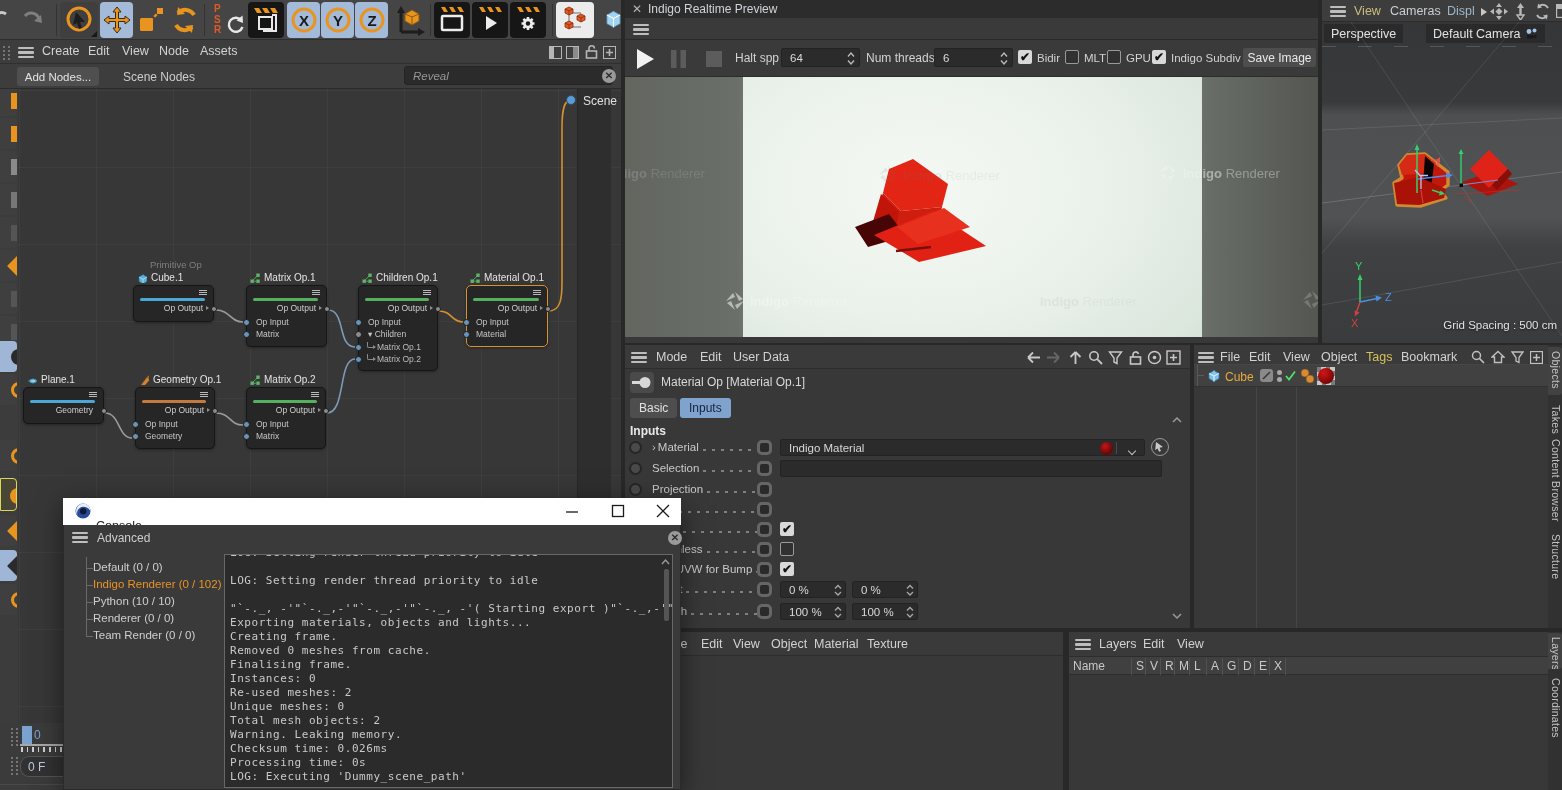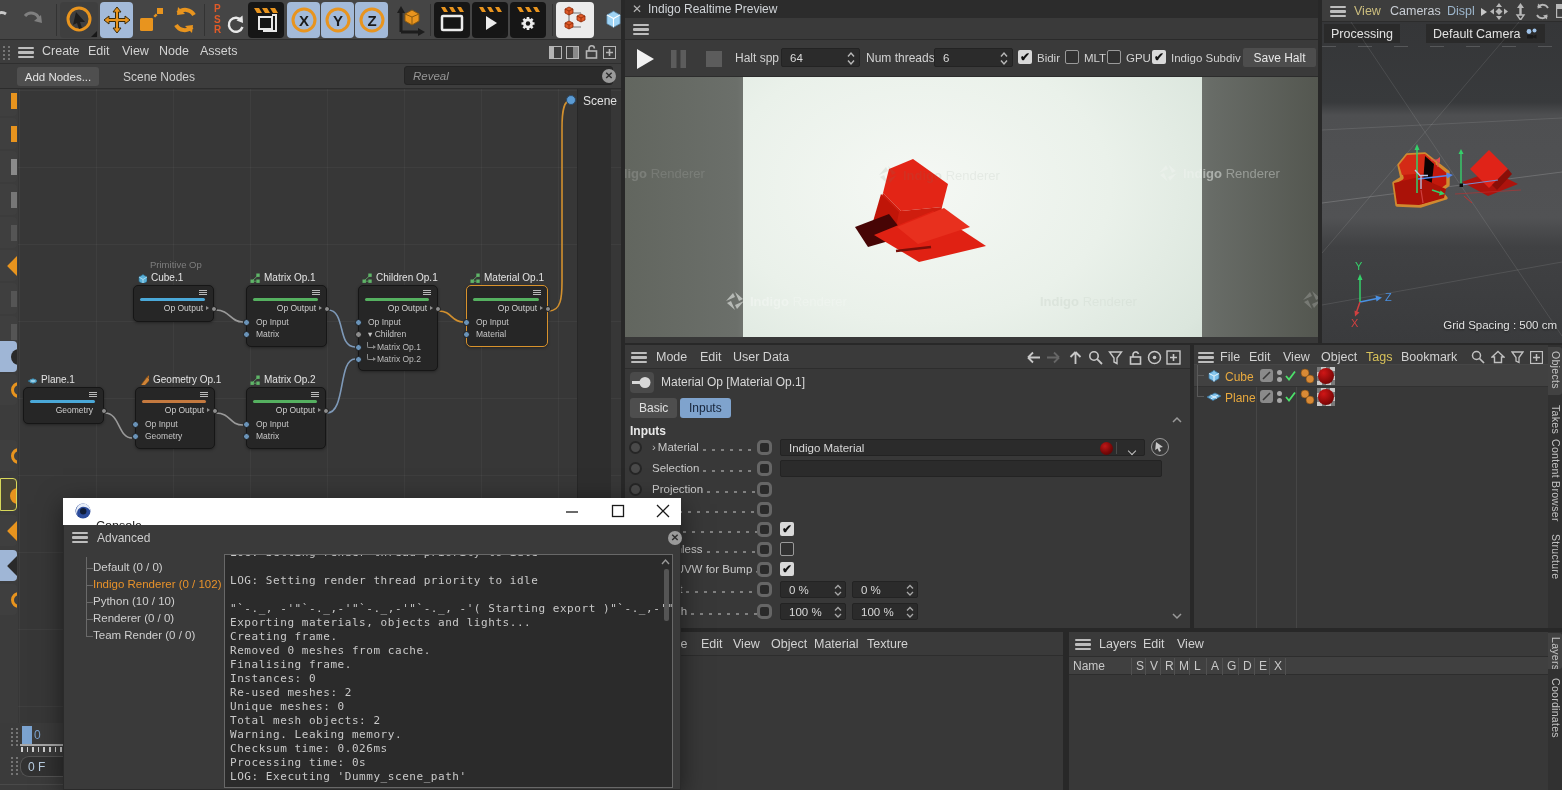--- a/index.html
+++ b/index.html
@@ -629,21 +629,21 @@
             <path d="M2 9.5 L5 13 L8 9.5" fill="none" stroke="#b8b8b8" stroke-width="1.4"></path>
           </svg></div>
         <div class="ind-check on" style="position: absolute; left: 393px; top: 10px;">✔</div>
         <div style="position: absolute; left: 412px; top: 11.5px; font-size: 11.5px; color: rgb(210, 210, 210); white-space: nowrap;">Bidir</div>
         <div class="ind-check off" style="position: absolute; left: 440px; top: 10px;"></div>
         <div style="position: absolute; left: 459px; top: 11.5px; font-size: 11.5px; color: rgb(210, 210, 210); white-space: nowrap;">MLT</div>
         <div class="ind-check off" style="position: absolute; left: 482px; top: 10px;"></div>
         <div style="position: absolute; left: 501px; top: 11.5px; font-size: 11.5px; color: rgb(210, 210, 210); white-space: nowrap;">GPU</div>
         <div class="ind-check on" style="position: absolute; left: 527px; top: 10px;">✔</div>
         <div style="position: absolute; left: 546px; top: 11.5px; font-size: 11.5px; color: rgb(210, 210, 210); white-space: nowrap;">Indigo Subdiv</div>
-        <div style="position: absolute; left: 617px; top: 7px; width: 75px; height: 21px; background: rgb(77, 77, 77); border: 1px solid rgb(58, 58, 58); border-radius: 3px; color: rgb(232, 232, 232); font-size: 12px; display: flex; align-items: center; justify-content: center;">Save Halt</div>
+        <div style="position: absolute; left: 617px; top: 7px; width: 75px; height: 21px; background: rgb(77, 77, 77); border: 1px solid rgb(58, 58, 58); border-radius: 3px; color: rgb(232, 232, 232); font-size: 12px; display: flex; align-items: center; justify-content: center;">Save Image</div>
       </div>
     <div id="indigo-canvas">
       <div id="render-image">
           <svg width="459" height="260" viewBox="0 0 459 260" style="position: absolute; left: 0px; top: 0px;">
             <polygon points="146,92 170,82 205,107 199,130 158,134 140,116" fill="#e32516"></polygon>
             <polygon points="140,116 158,134 199,130 196,146 152,152 131,143" fill="#cf1d0e"></polygon>
             <polygon points="138,117 156,135 152,155 129,148" fill="#c01508"></polygon>
             <polygon points="112,150 146,137 163,159 125,170" fill="#470505"></polygon>
             <polygon points="131,158 190,134 243,169 176,185" fill="#e02113"></polygon>
             <polygon points="154,150 201,131 227,150 175,167" fill="#e8301e"></polygon>
@@ -679,21 +679,21 @@
             <svg width="18" height="18" viewBox="0 0 18 18">
               <path d="M9 0 L17 7 L13 9 Z M18 9 L11 17 L9 13 Z M9 18 L1 11 L5 9 Z M0 9 L7 1 L9 5 Z" fill="rgba(255,255,255,0.2)"></path>
             </svg>
           </div>
         </div>
     </div>
   </div>
 
   <div class="abs" id="viewport">
     <div id="vp-3d">
-        <div class="vp-chip" style="left: 2px;">Processing</div>
+        <div class="vp-chip" style="left: 2px;">Perspective</div>
         <div class="vp-chip" style="left: 104px;">Default Camera<svg width="13" height="12" viewBox="0 0 13 12" style="margin-left: 4px;">
             <circle cx="4" cy="3.5" r="2.4" fill="#9fc2e8"></circle>
             <circle cx="9.5" cy="2.5" r="2" fill="#9fc2e8"></circle>
             <path d="M2 7 L8 7 L8 10.5 L2 10.5 Z M8 8 L11.5 6.5 L11.5 10.5 L8 9.5 Z" fill="#1a1a1a"></path>
           </svg></div>
         <div style="position: absolute; left: 0px; top: 24px; width: 240px; height: 1px; background-image: linear-gradient(to right, rgba(255, 255, 255, 0.16) 0px, rgba(255, 255, 255, 0.16) 14px, transparent 14px, transparent 36px); background-size: 36px 1px;"></div>
         <svg width="240" height="321" viewBox="0 0 240 321" style="position: absolute; left: 0px; top: 0px;">
           <g stroke="rgba(255,255,255,0.10)" stroke-width="1">
             <path d="M0,181 L240,150" stroke="rgba(255,255,255,0.17)"></path>
             <path d="M0,231 L197,0"></path>
@@ -970,46 +970,20 @@
         </svg>
         <svg width="15" height="16" viewBox="0 0 15 16" style="position: absolute; left: 106px; top: 3px;">
           <circle cx="5" cy="5" r="4" fill="#d88a36" stroke="#7a4a12" stroke-width="0.6"></circle>
           <circle cx="10" cy="11" r="4" fill="#d88a36" stroke="#7a4a12" stroke-width="0.6"></circle>
         </svg>
         <div style="position: absolute; left: 123px; top: 1.5px; width: 18px; height: 18px; background: repeating-conic-gradient(rgb(200, 200, 200) 0%, rgb(200, 200, 200) 25%, rgb(122, 122, 122) 0%, rgb(122, 122, 122) 50%) 0% 0% / 9px 9px;">
           <div style="position: absolute; left: 1px; top: 1px; width: 16px; height: 16px; border-radius: 50%; background: radial-gradient(circle at 35% 30%, rgb(208, 22, 22) 0%, rgb(138, 8, 8) 60%, rgb(77, 3, 3) 100%);"></div>
         </div>
       </div>
       <div style="position: absolute; left: 0px; top: 41px; width: 354px; height: 1px; background: rgb(49, 49, 49);"></div>
-      <div style="position: absolute; left: 0px; top: 41px; width: 354px; height: 21px;">
-        <div style="position: absolute; left: 3px; top: -10px; width: 1px; height: 21px; background: rgb(90, 90, 90);"></div>
-        <div style="position: absolute; left: 3px; top: 10px; width: 7px; height: 1px; background: rgb(90, 90, 90);"></div>
-        <svg width="16" height="16" viewBox="0 0 16 16" style="position: absolute; left: 12px; top: 3px;">
-          <path d="M1 8 L9 4 L15 7 L7 11.5 Z" fill="#7cc0ea" stroke="#3a749c" stroke-width="0.8"></path>
-          <path d="M4.5 6.2 L11 9.4 M5 9.7 L12 6" stroke="#e8f4fc" stroke-width="0.9"></path>
-        </svg>
-        <div style="position: absolute; left: 31px; top: 4.5px; font-size: 12px; color: rgb(232, 169, 62);">Plane</div>
-        <div style="position: absolute; left: 66px; top: 4px; width: 13px; height: 13px; background: rgb(138, 138, 138); border-radius: 3px;">
-          <svg width="13" height="13" viewBox="0 0 13 13">
-            <path d="M3 10 L10 3" stroke="#3a3a3a" stroke-width="1.6"></path>
-          </svg>
-        </div>
-        <div style="position: absolute; left: 83px; top: 4.5px; width: 5px; height: 5px; border-radius: 50%; background: rgb(168, 168, 168);"></div>
-        <div style="position: absolute; left: 83px; top: 12px; width: 5px; height: 5px; border-radius: 50%; background: rgb(168, 168, 168);"></div>
-        <svg width="13" height="13" viewBox="0 0 13 13" style="position: absolute; left: 90px; top: 4px;">
-          <path d="M2 7 L5 10.5 L11 2.5" fill="none" stroke="#4ce06a" stroke-width="1.8"></path>
-        </svg>
-        <svg width="15" height="16" viewBox="0 0 15 16" style="position: absolute; left: 106px; top: 3px;">
-          <circle cx="5" cy="5" r="4" fill="#d88a36" stroke="#7a4a12" stroke-width="0.6"></circle>
-          <circle cx="10" cy="11" r="4" fill="#d88a36" stroke="#7a4a12" stroke-width="0.6"></circle>
-        </svg>
-        <div style="position: absolute; left: 123px; top: 1.5px; width: 18px; height: 18px; background: repeating-conic-gradient(rgb(200, 200, 200) 0%, rgb(200, 200, 200) 25%, rgb(122, 122, 122) 0%, rgb(122, 122, 122) 50%) 0% 0% / 9px 9px;">
-          <div style="position: absolute; left: 1px; top: 1px; width: 16px; height: 16px; border-radius: 50%; background: radial-gradient(circle at 35% 30%, rgb(208, 22, 22) 0%, rgb(138, 8, 8) 60%, rgb(77, 3, 3) 100%);"></div>
-        </div>
-      </div>
       <div style="position: absolute; left: 0px; top: 19px; width: 354px; height: 1px; background: rgb(70, 70, 70);"></div>
     </div>
 
   <div class="abs" id="material-manager">
       <div class="panel-menu-row" style="left: 0px; top: 0px; width: 438px; background: rgb(58, 58, 58); border-bottom: 1px solid rgb(45, 45, 45);">
         <div class="menu-item" style="left: 25px; top: 5px;">Create</div>
         <div class="menu-item" style="left: 76px; top: 5px;">Edit</div>
         <div class="menu-item" style="left: 108px; top: 5px;">View</div>
         <div class="menu-item" style="left: 146px; top: 5px;">Object</div>
         <div class="menu-item" style="left: 189px; top: 5px;">Material</div>

